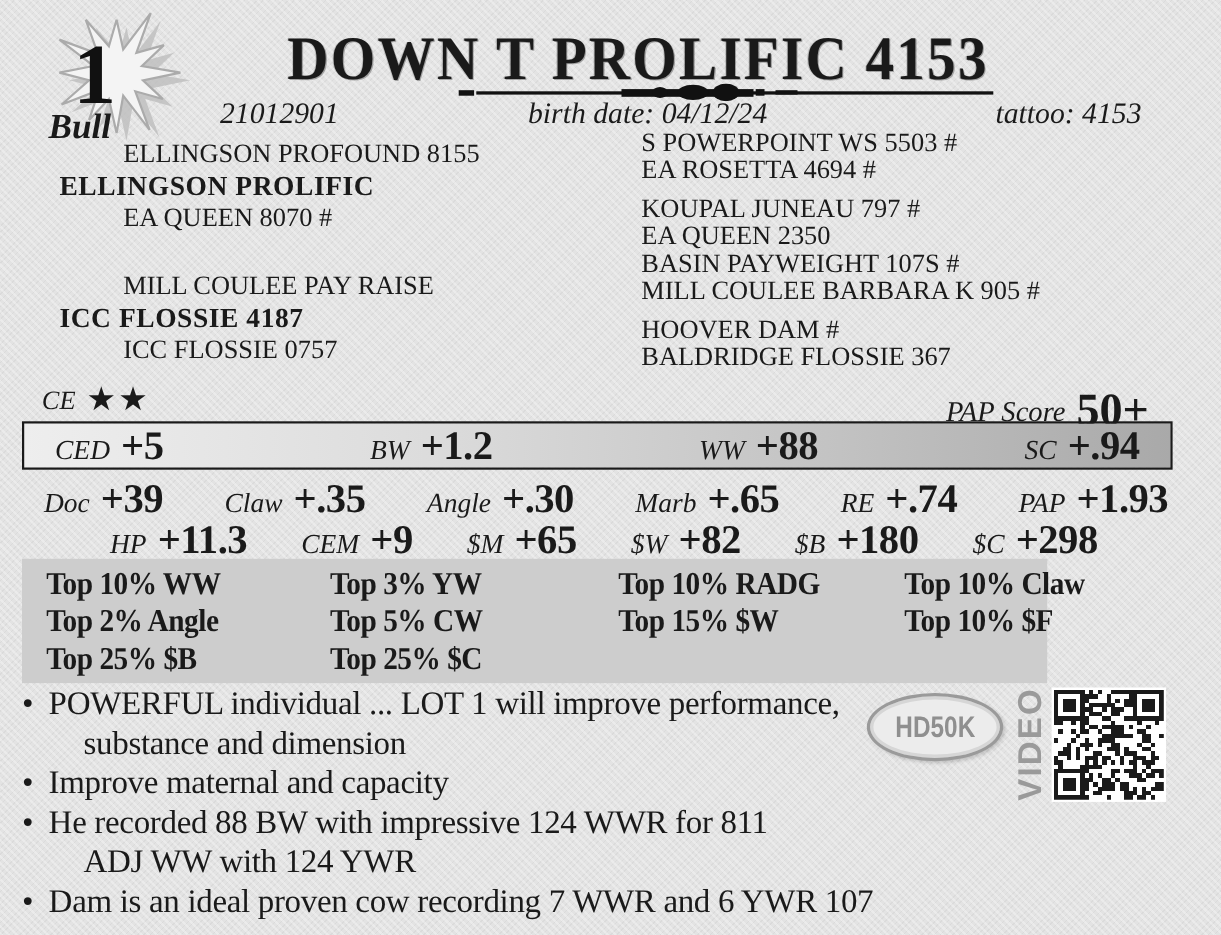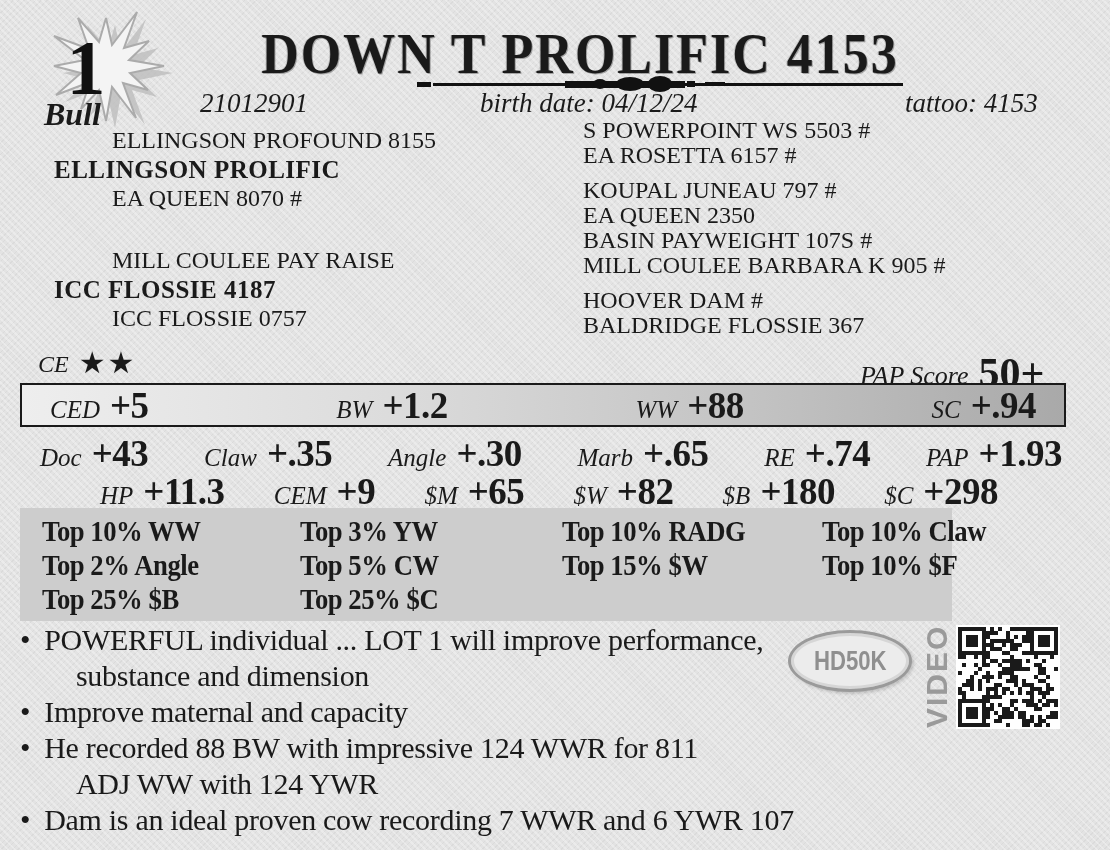--- a/index.html
+++ b/index.html
@@ -130,21 +130,21 @@
   <div class="ped-line ped-main">ELLINGSON PROLIFIC</div>
   <div class="ped-line ped-parent">EA QUEEN 8070 #</div>
   <div class="ped-gap"></div>
   <div class="ped-line ped-parent">MILL COULEE PAY RAISE</div>
   <div class="ped-line ped-main">ICC FLOSSIE 4187</div>
   <div class="ped-line ped-parent">ICC FLOSSIE 0757</div>
 </div>
 
 <div class="abs ped-right">
   <div class="ped-line">S POWERPOINT WS 5503 #</div>
-  <div class="ped-line">EA ROSETTA 6157 #</div>
+  <div class="ped-line">EA ROSETTA 4694 #</div>
   <div class="ped-line pair-gap">KOUPAL JUNEAU 797 #</div>
   <div class="ped-line">EA QUEEN 2350</div>
   <div class="ped-line pair-gap-lg">BASIN PAYWEIGHT 107S #</div>
   <div class="ped-line">MILL COULEE BARBARA K 905 #</div>
   <div class="ped-line pair-gap">HOOVER DAM #</div>
   <div class="ped-line">BALDRIDGE FLOSSIE 367</div>
 </div>
 
 <div class="abs ce-row">
   <span>CE</span><span class="ce-stars">★★</span>
@@ -168,21 +168,21 @@
     </div>
   <div class="epd-cell">
       <span class="epd-label">SC</span>
       <span class="epd-value">+.94</span>
     </div>
 </div>
 
 <div class="abs epd-row2">
   <div class="epd-cell">
       <span class="epd-label">Doc</span>
-      <span class="epd-value">+43</span>
+      <span class="epd-value">+39</span>
     </div>
   <div class="epd-cell">
       <span class="epd-label">Claw</span>
       <span class="epd-value">+.35</span>
     </div>
   <div class="epd-cell">
       <span class="epd-label">Angle</span>
       <span class="epd-value">+.30</span>
     </div>
   <div class="epd-cell">

